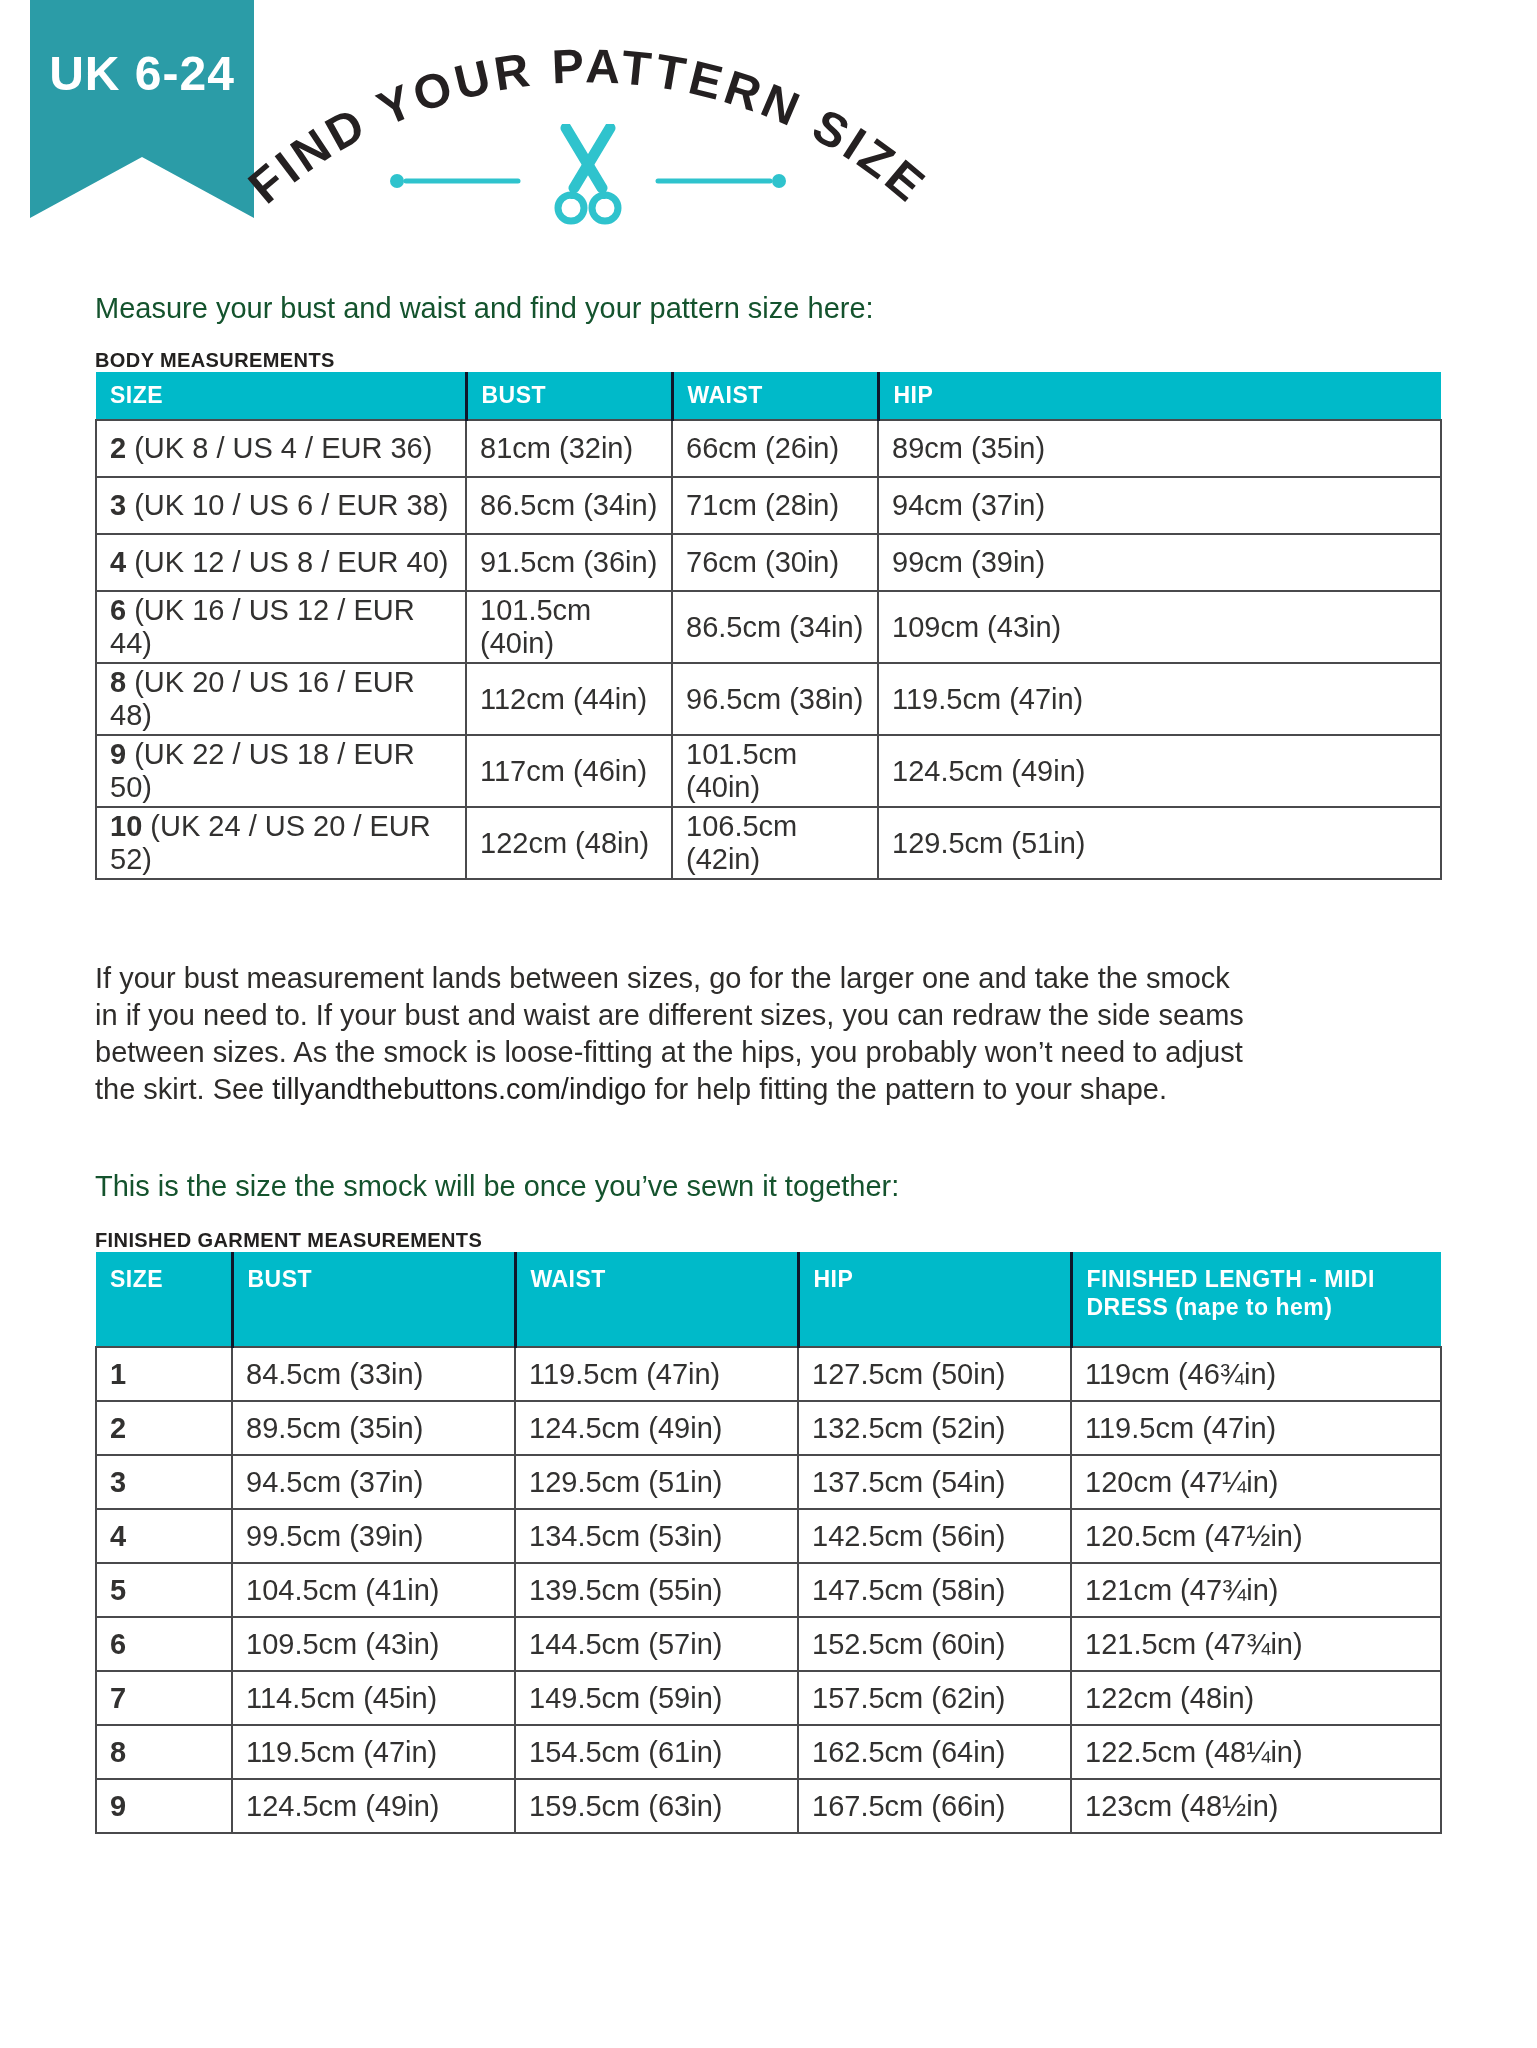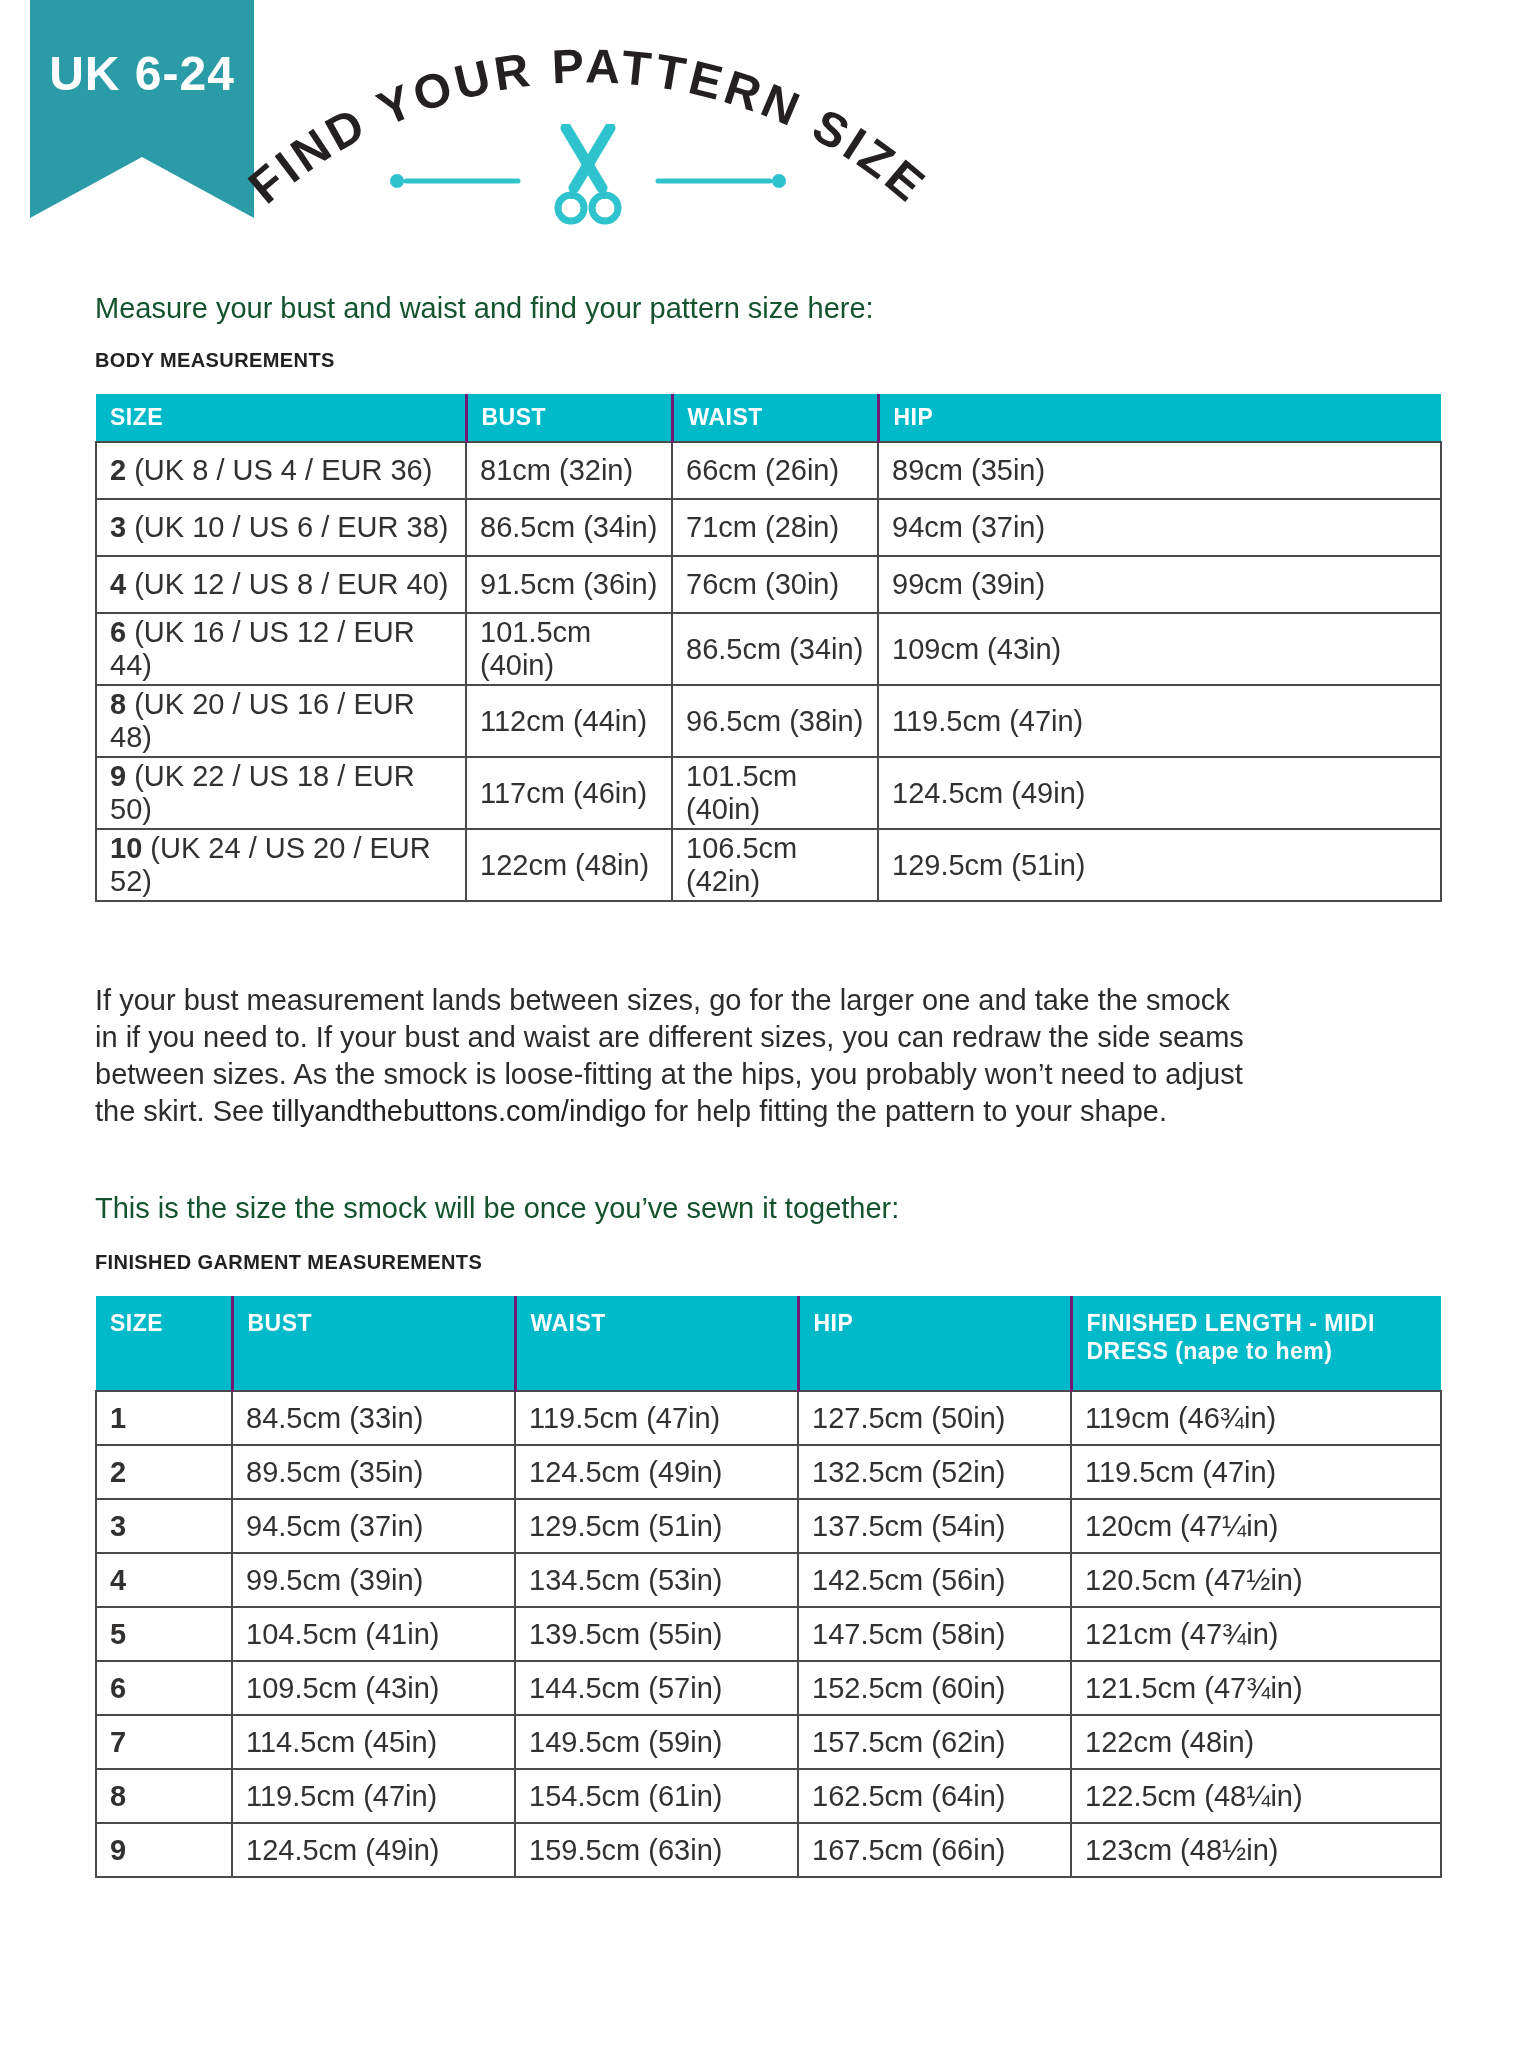--- a/index.html
+++ b/index.html
@@ -18,23 +18,23 @@
   .arc-title{position:absolute;left:0;top:0;}
   .arc-title text{font-family:"Liberation Sans",sans-serif;font-weight:bold;fill:#242021;
                   font-size:48px;letter-spacing:4px;}
   .scissors{position:absolute;left:160px;top:118px;}
 
   
   .content{position:absolute;left:95px;top:292px;width:1345px;}
   .intro{font-size:29px;margin:0;color:#14532d;}
   .sec-heading{font-size:20px;font-weight:bold;margin:24px 0 0;letter-spacing:.4px;color:#232120;}
 
-  table{border-collapse:collapse;width:1345px;table-layout:fixed;margin-top:22px;padding-left:40px;}
+  table{border-collapse:collapse;width:1345px;table-layout:fixed;padding-left:40px;}
   th{background:#00bac9;color:#fff;font-size:23px;text-align:left;font-weight:bold;
-     letter-spacing:.5px;padding:10px 14px;border-left:3px solid #701a75;vertical-align:middle;}
+     letter-spacing:.5px;padding:10px 14px;border-left:3px solid #0f172a;vertical-align:middle;}
   th:first-child{border-left:none;}
   td{border:2px solid #4a4a4c;font-size:29px;color:#323130;padding:2px 13px;vertical-align:middle;}
   .t1 td{height:51px;}
   .t2 td{height:48px;}
   .t2 th{vertical-align:top;padding-top:13px;line-height:28px;height:95px;box-sizing:border-box;}
   .size-num{font-weight:bold;}
 
   .note{font-size:29px;line-height:37px;margin:80px 0 0;color:#2e2c2a;}
   .note b{font-weight:normal;color:#232120;}
   .finished-intro{margin-top:62px;}

